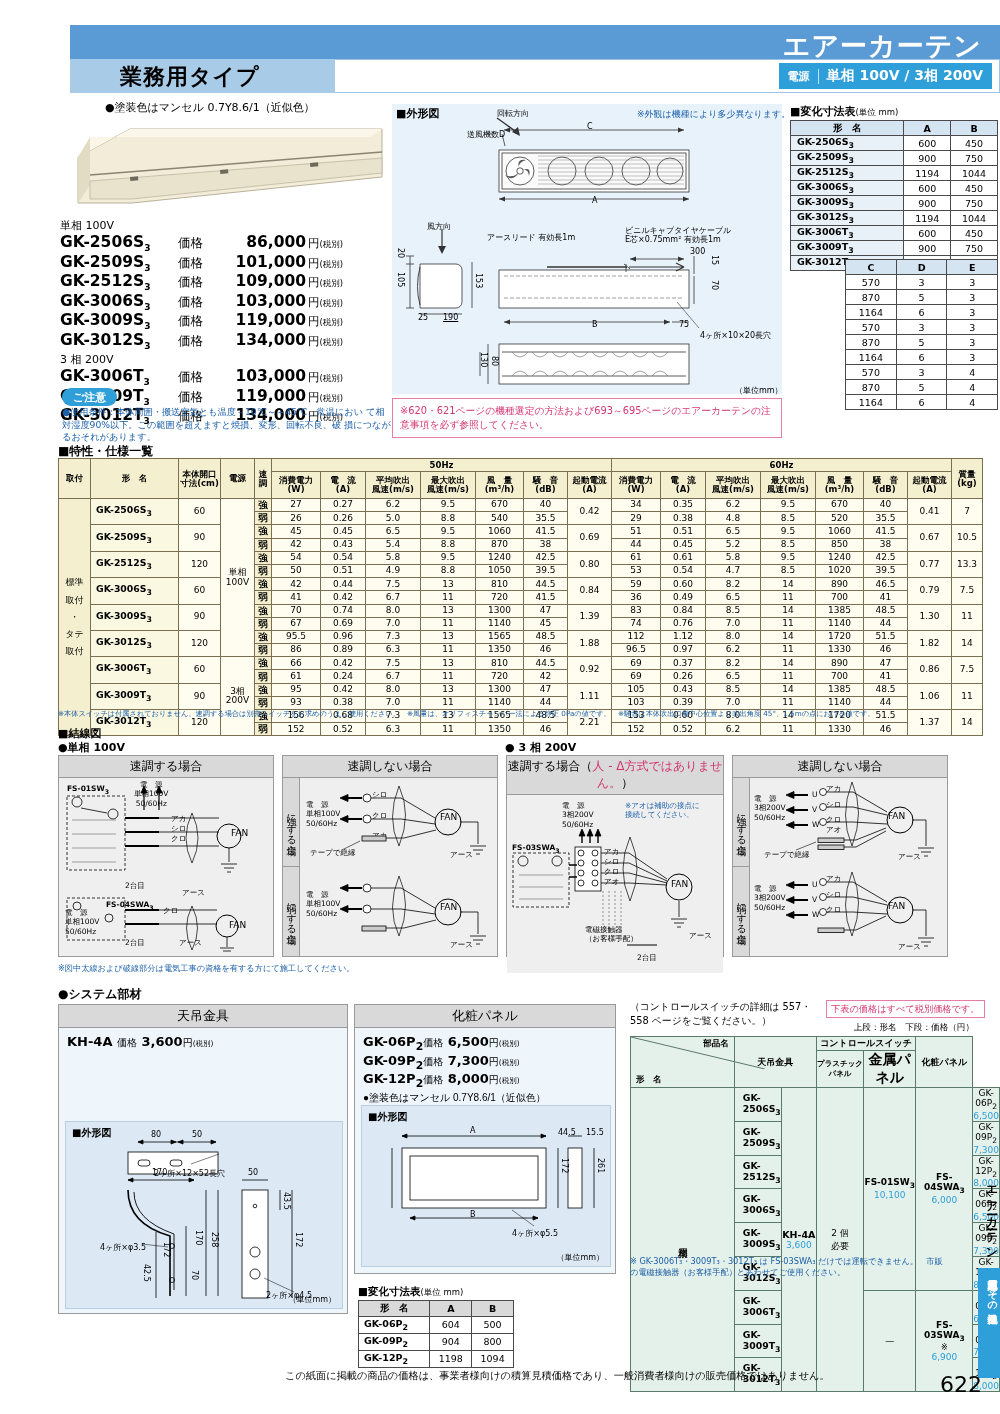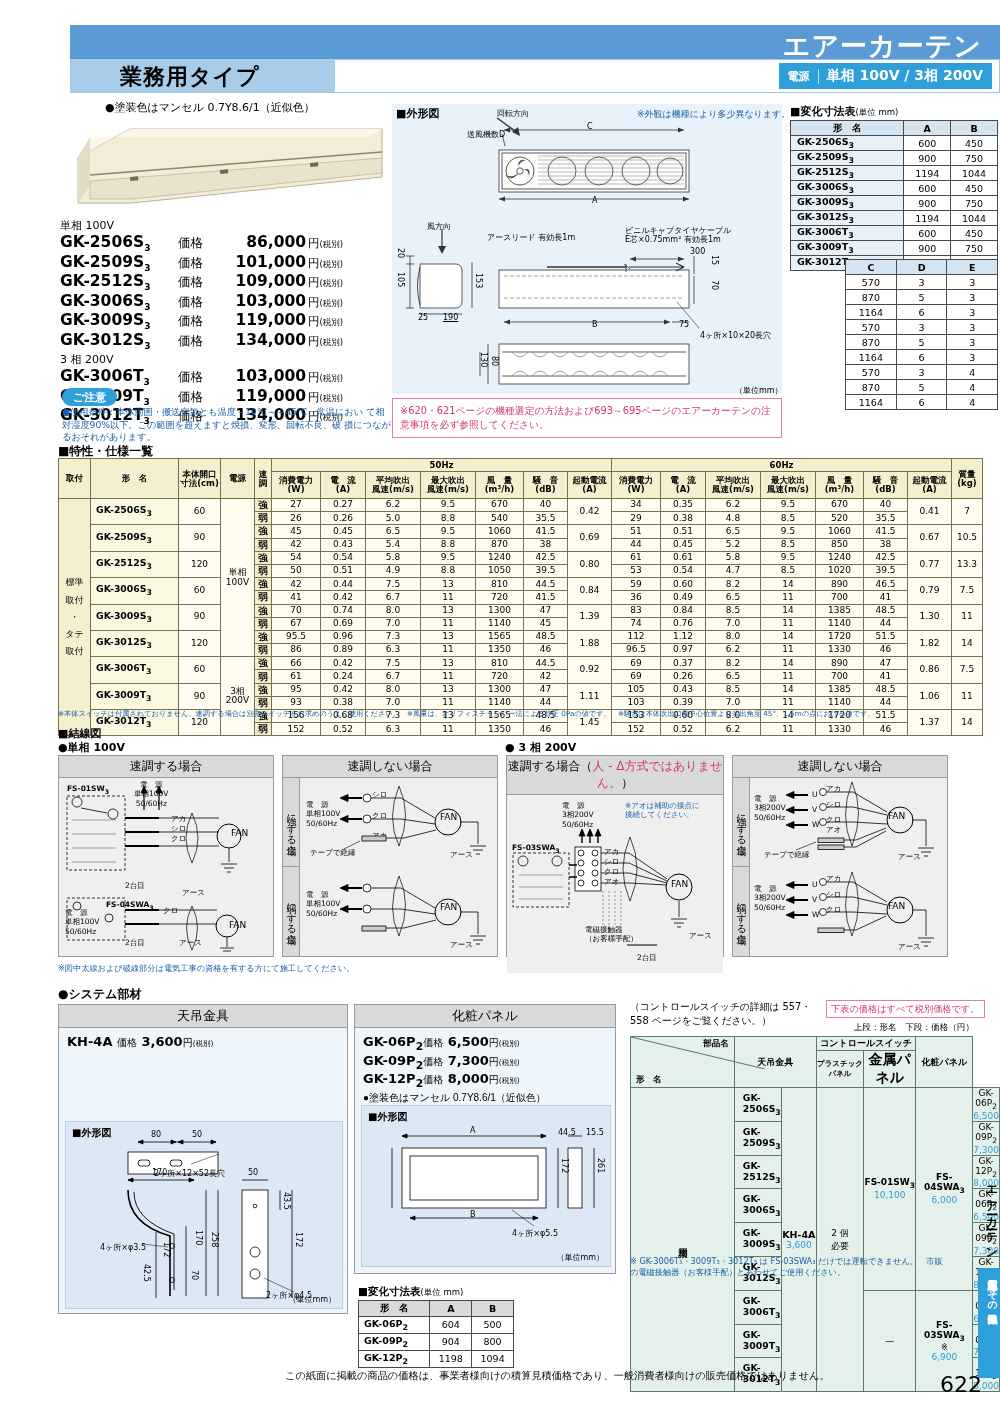--- a/index.html
+++ b/index.html
@@ -817,21 +817,21 @@
   <tr>
     <td class="mdl" rowspan="2"><span>GK-3012T</span><sub>3</sub></td>
     <td rowspan="2">120</td>
     <td class="sp">強</td>
     <td>156</td>
         <td>0.68</td>
         <td>7.3</td>
         <td>13</td>
         <td>1565</td>
         <td>48.5</td>
-    <td rowspan="2">1.45</td>
+    <td rowspan="2">2.21</td>
     <td>153</td>
         <td>0.60</td>
         <td>8.0</td>
         <td>14</td>
         <td>1720</td>
         <td>51.5</td>
     <td rowspan="2">1.37</td>
     <td rowspan="2">14</td>
   </tr>
   <tr>

